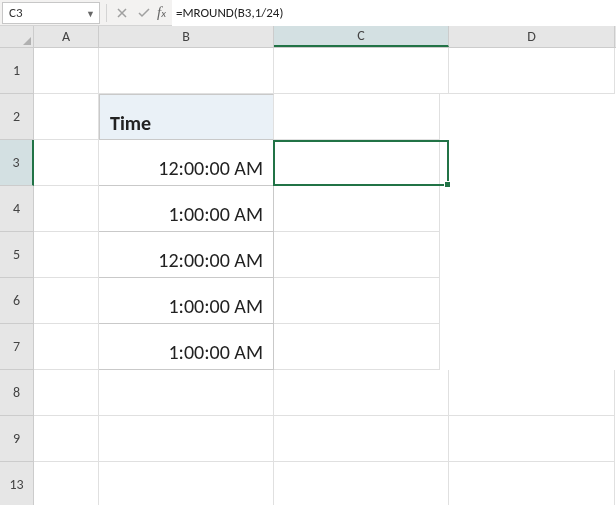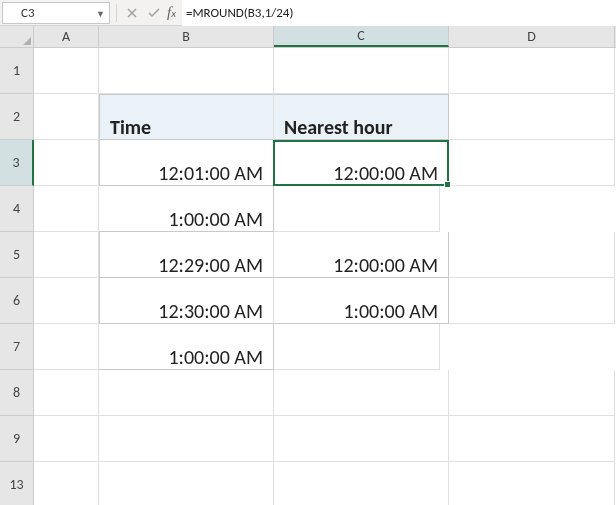--- a/index.html
+++ b/index.html
@@ -1,40 +1,40 @@
 <!DOCTYPE html>
 <html><head>
 <meta charset="utf-8">
 <style>
 * { margin:0; padding:0; box-sizing:border-box; font-family:Calibri,Arial,sans-serif; }
 body { background:#fff; width:616px; height:505px; overflow:hidden; user-select:none; }
 
 
 .topbar { height:26px; display:flex; align-items:center; border-bottom:1px solid #d4d4d4; background:#f3f2f1; }
-.namebox { width:108px; height:22px; margin:0 2px; background:#fff; border:1px solid #c7c7c7; display:flex; align-items:center; padding:0 18px; font-size:13px; color:#333; position:relative; }
+.namebox { width:98px; height:22px; margin:0 2px; background:#fff; border:1px solid #c7c7c7; display:flex; align-items:center; padding:0 6px; font-size:13px; color:#333; position:relative; }
 .namebox .dd { position:absolute; right:4px; top:50%; transform:translateY(-50%); color:#666; font-size:9px; }
 .vsep { width:1px; height:18px; background:#d4d4d4; margin:0 4px; }
 
 .fxbtn { width:22px; height:22px; display:flex; align-items:center; justify-content:center; color:#a0a0a0; font-size:14px; }
 .fxbtn svg { stroke:#a0a0a0; fill:none; stroke-width:1.5; }
 .fxlabel { font-family:'Times New Roman',serif; font-style:italic; font-size:15px; color:#666; margin:0 6px 0 2px; }
 .formula { flex:1; height:30px; background:#fff; display:flex; align-items:center; padding:0 4px; font-size:13px; color:#222; }
 
 
 .grid { position:relative; }
 .hdrrow { display:flex; height:22px; background:#e6e6e6; border-bottom:1px solid #ccc; }
 .corner { width:34px; border-right:1px solid #ccc; background:#e6e6e6; position:relative; }
 .corner::after { content:""; position:absolute; right:2px; bottom:2px; border-left:8px solid transparent; border-bottom:8px solid #b0b0b0; }
 .colh { border-right:1px solid #ccc; display:flex; align-items:center; justify-content:center; font-size:14px; color:#444; background:#e6e6e6; }
 .colh.active { background:#d3e0e2; border-bottom:2px solid #217346; }
 
 .row { display:flex; height:46px; }
 .rowh { width:34px; border-right:1px solid #ccc; border-bottom:1px solid #ccc; background:#e6e6e6; display:flex; align-items:center; justify-content:center; font-size:14px; color:#444; }
 .rowh.active { background:#d3e0e2; border-right:2px solid #217346; }
-.cell { border-right:1px solid #e0e0e0; border-bottom:1px solid #e0e0e0; display:flex; align-items:flex-end; padding:0 10px; font-size:20px; color:#222; position:relative; background:#fff; justify-content:flex-end; }
+.cell { border-right:1px solid #e0e0e0; border-bottom:1px solid #e0e0e0; display:flex; align-items:flex-start; padding:16px 10px; font-size:20px; color:#222; position:relative; background:#fff; justify-content:flex-end; }
 .cell.hdr { background:#eaf1f7; font-weight:bold; justify-content:flex-start; }
 
 
 .tcell { border-bottom:1px solid #c9c9c9; }
 .tcell.left { border-left:1px solid #c9c9c9; }
 .tcell.right { border-right:1px solid #c9c9c9; }
 .thdr.top { border-top:1px solid #c9c9c9; }
 .tcell.bot { border-bottom:1px solid #c9c9c9; }
 
 
@@ -100,34 +100,28 @@
   </div>
 
   <div class="row">
     <div class="rowh">
         <span>2</span>
       </div>
     <div class="cell cA"></div>
     <div class="cell cB hdr tcell thdr top left">
         <span>Time</span>
       </div>
-    <div class="cell cC hdr tcell thdr top right">
-        <span>Nearest hour</span>
-      </div>
     <div class="cell cD"></div>
   </div>
 
   <div class="row">
     <div class="rowh active">
         <span>3</span>
       </div>
     <div class="cell cA"></div>
-    <div class="cell cB tcell left">
-        <span>12:01:00 AM</span>
-      </div>
     <div class="cell cC tcell right">
         <span>12:00:00 AM</span>
       </div>
     <div class="cell cD"></div>
   </div>
 
   <div class="row">
     <div class="rowh">
         <span>4</span>
       </div>
@@ -136,37 +130,31 @@
         <span>1:00:00 AM</span>
       </div>
     <div class="cell cD"></div>
   </div>
 
   <div class="row">
     <div class="rowh">
         <span>5</span>
       </div>
     <div class="cell cA"></div>
-    <div class="cell cB tcell left">
-        <span>12:29:00 AM</span>
-      </div>
     <div class="cell cC tcell right">
         <span>12:00:00 AM</span>
       </div>
     <div class="cell cD"></div>
   </div>
 
   <div class="row">
     <div class="rowh">
         <span>6</span>
       </div>
     <div class="cell cA"></div>
-    <div class="cell cB tcell left">
-        <span>12:30:00 AM</span>
-      </div>
     <div class="cell cC tcell right">
         <span>1:00:00 AM</span>
       </div>
     <div class="cell cD"></div>
   </div>
 
   <div class="row">
     <div class="rowh">
         <span>7</span>
       </div>

